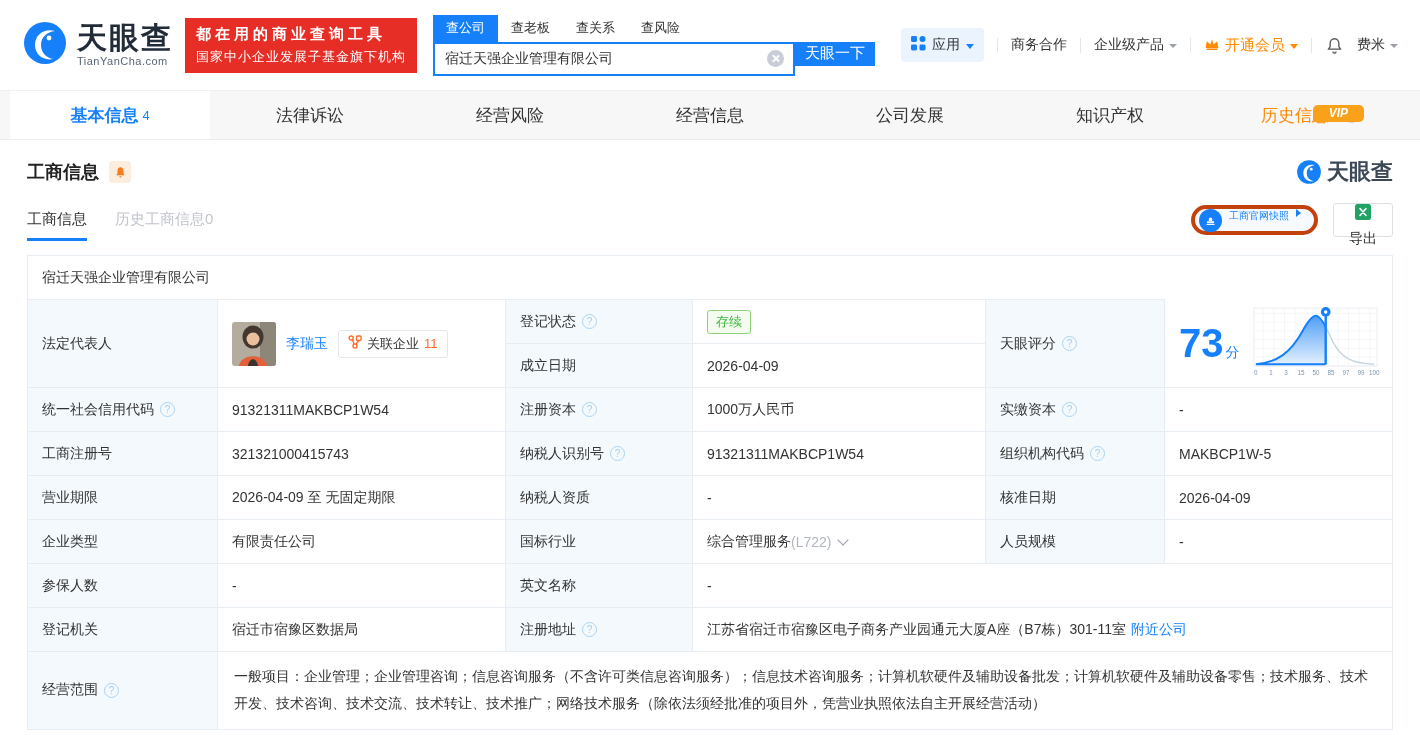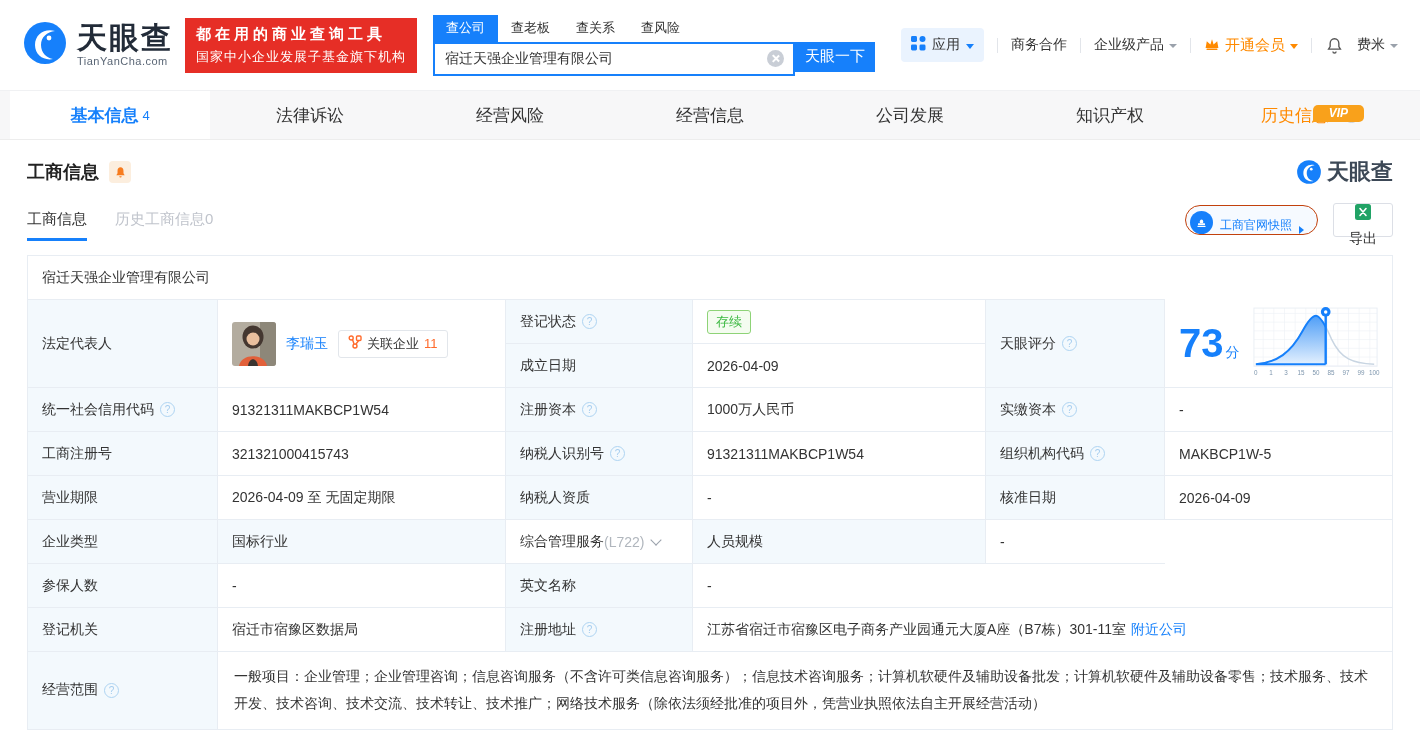--- a/index.html
+++ b/index.html
@@ -18,21 +18,21 @@
   .search-wrap{ margin-left:16px; }
   .search-tabs{ display:flex; font-size:13px; }
   .search-tab{ padding:4px 13px 5px; cursor:pointer; color:#333; }
   .search-tab.active{ background:var(--blue); color:#fff; }
   .search-row{ display:flex; }
   .search-box{ width:362px; height:34px; border:2px solid var(--blue); display:flex; align-items:center; background:#fff;}
   .search-box input{ border:none; outline:none; flex:1; font-size:14px; padding:0 10px; color:#333; font-family:inherit;}
   .clear-btn{ width:17px; height:17px; border-radius:50%; background:#c9ced6; margin-right:9px; position:relative; cursor:pointer; flex:none;}
   .clear-btn::before,.clear-btn::after{ content:""; position:absolute; left:8px; top:4px; width:1.5px; height:9px; background:#fff;}
   .clear-btn::before{ transform:rotate(45deg);} .clear-btn::after{ transform:rotate(-45deg);}
-  .search-btn{ width:80px; height:30px; background:var(--blue); color:#fff; font-size:15px; border:none;
+  .search-btn{ width:80px; height:24px; background:var(--blue); color:#fff; font-size:15px; border:none;
     display:flex; align-items:center; justify-content:center; cursor:pointer;}
   .hmenu{ margin-left:auto; display:flex; align-items:center; gap:13px; font-size:14px; white-space:nowrap;}
   .apps-btn{ background:#eaf3fe; border-radius:4px; padding:8px 10px; display:flex; align-items:center; gap:6px; cursor:pointer;}
   .caret{ width:0; height:0; border-left:4px solid transparent; border-right:4px solid transparent; border-top:5px solid var(--blue); margin-top:2px;}
   .caret.gray{ border-top-color:#9aa1ab; border-top-width:4px;}
   .caret.orange{ border-top-color:var(--orange);}
   .hdiv{ width:1px; height:15px; background:#e2e5ea;}
   .hitem{ display:flex; align-items:center; gap:5px; cursor:pointer;}
   .vip-link{ color:var(--orange); font-size:15px;}
   .bell-btn{ cursor:pointer; display:flex;}
@@ -57,22 +57,22 @@
   .sec-head{ display:flex; align-items:center; margin-top:17px;}
   .sec-title{ font-size:18px; font-weight:bold; color:#222;}
   .notif{ width:22px; height:22px; background:#fceede; border-radius:4px; margin-left:10px;
     display:flex; align-items:center; justify-content:center; cursor:pointer;}
   .watermark{ margin-left:auto; display:flex; align-items:center; gap:5px; font-size:22px; font-weight:bold; color:#3c4856;}
   .subtab-row{ display:flex; align-items:flex-end; margin-top:16px;}
   .subtab{ font-size:15px; margin-right:28px; padding-bottom:12px; position:relative; cursor:pointer; color:#333;}
   .subtab.active::after{ content:""; position:absolute; left:0; right:0; bottom:0; height:3px; background:var(--blue);}
   .subtab.off{ color:#c0c4cc;}
   .act-btns{ margin-left:auto; display:flex; align-items:center; margin-bottom:4px;}
-  .snap-btn{ height:30px; border:1px solid #c2410c; border-radius:16px; background:#f6faff; color:var(--blue);
-    display:flex; align-items:flex-end; gap:7px; padding:0 13px 0 4px; font-size:12px; cursor:pointer;}
+  .snap-btn{ height:30px; border:4px solid #c2410c; border-radius:16px; background:#f6faff; color:var(--blue);
+    display:flex; align-items:flex-start; gap:7px; padding:0 13px 0 4px; font-size:10px; cursor:pointer;}
   .snap-ic{ width:23px; height:23px; border-radius:50%; background:var(--blue); display:flex; align-items:center; justify-content:center;}
   .tri-r{ width:0; height:0; border-top:4px solid transparent; border-bottom:4px solid transparent; border-left:5px solid var(--blue);}
   .export-btn{ height:34px; border:1px solid #dcdfe6; border-radius:3px; background:#fff; color:#333;
     display:flex; align-items:center; gap:7px; padding:0 15px; font-size:14px; margin-left:15px; cursor:pointer;flex-direction:column;}
 
   
   .tbl{ border:1px solid var(--border); margin-top:14px;}
   .grid{ display:grid; grid-template-columns:190px 288px 187px 293px 179px 1fr;}
   .cell{ display:flex; align-items:center; padding:0 14px; font-size:14px; min-height:44px;
     border-bottom:1px solid var(--border); border-right:1px solid var(--border); background:#fff;}
@@ -379,20 +379,21 @@
       <div class="cell lbl">营业期限</div>
       <div class="cell">2026-04-09 至 无固定期限</div>
       <div class="cell lbl">纳税人资质</div>
       <div class="cell">-</div>
       <div class="cell lbl">核准日期</div>
       <div class="cell no-r">2026-04-09</div>
     </div>
 
     <div class="grid">
       <div class="cell lbl">企业类型</div>
+      <div class="cell">有限责任公司</div>
       <div class="cell lbl">国标行业</div>
       <div class="cell">
         <span>综合管理服务</span>
         <span class="dim">(L722)</span>
         <span class="chev"></span>
       </div>
       <div class="cell lbl">人员规模</div>
       <div class="cell no-r">-</div>
     </div>
 

